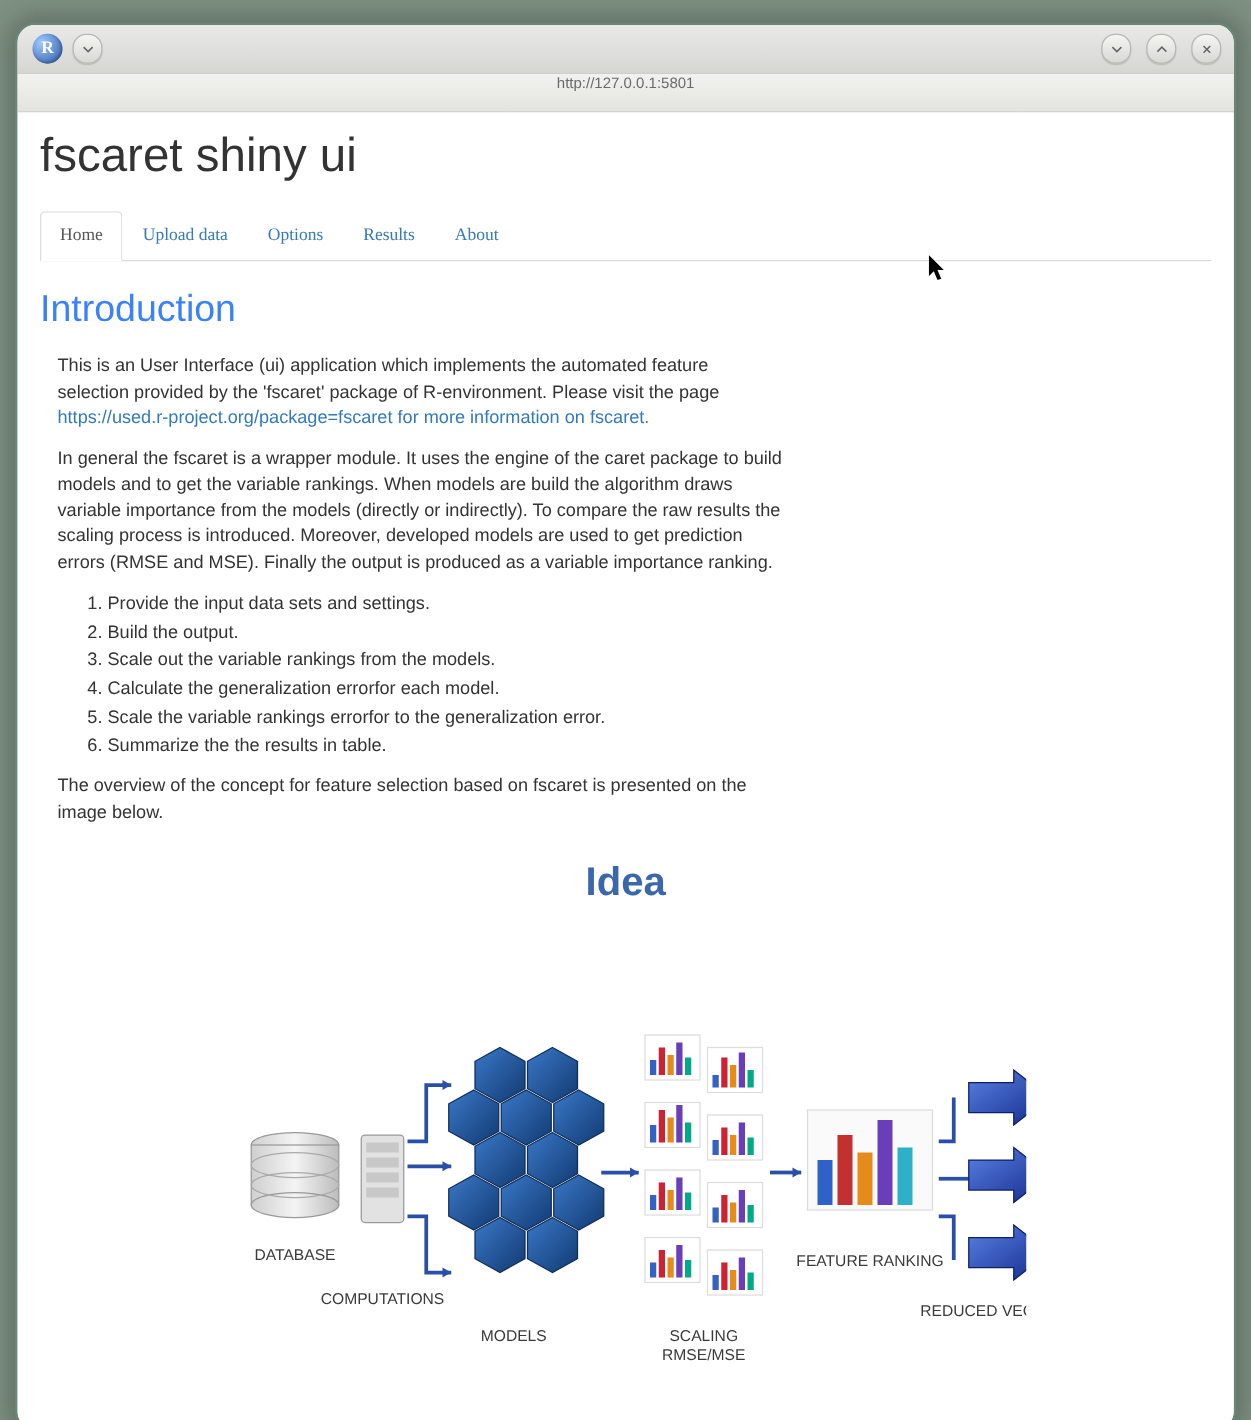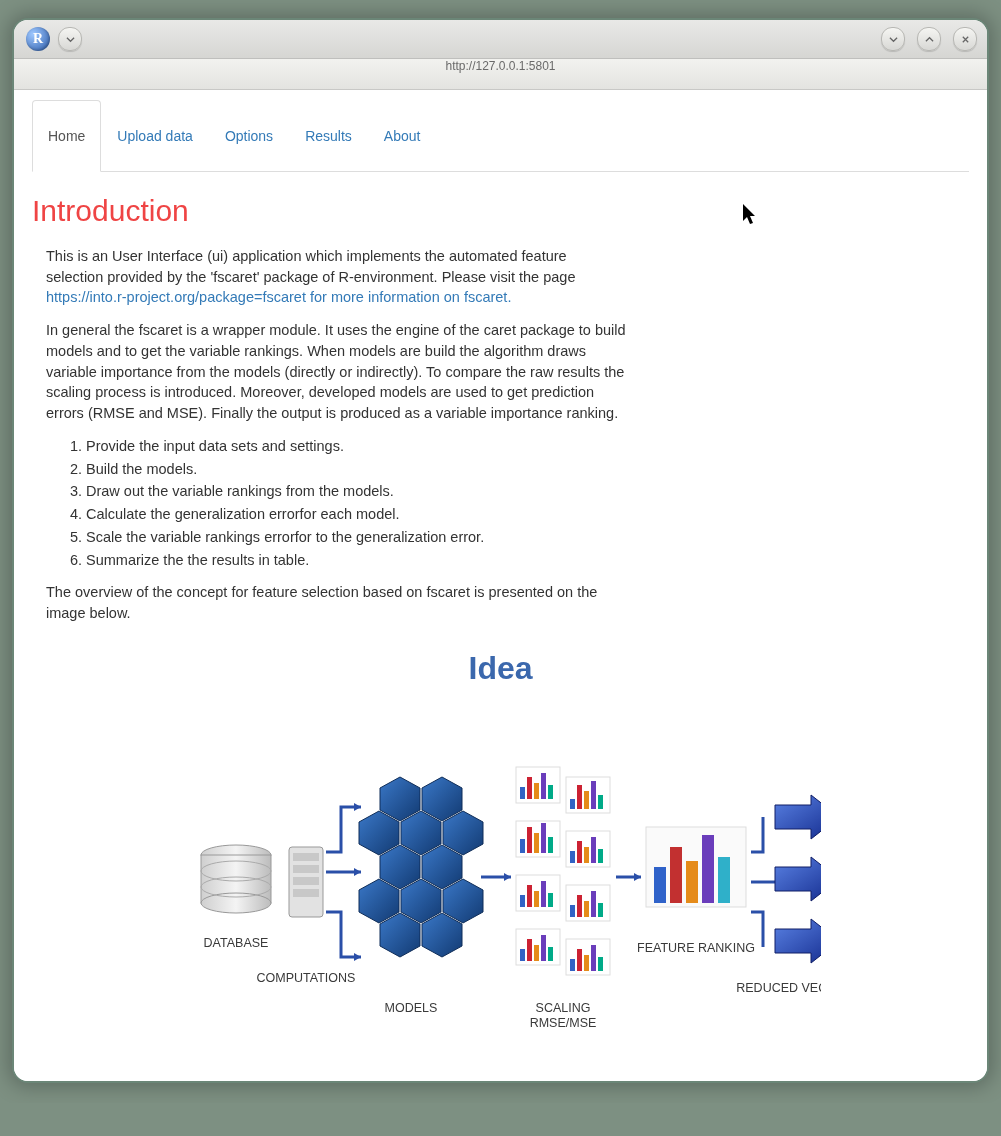--- a/index.html
+++ b/index.html
@@ -15,30 +15,30 @@
 .toolbar .sep{width:1px;height:18px;background:#c3c3c0;}
 .toolbar .openb{display:flex;align-items:flex-start;gap:5px;font-weight:bold;color:#333;}
 .toolbar .openb svg{width:14px;height:14px;fill:#6b6b6b;}
 .toolbar .reload svg{width:14px;height:14px;}
 .toolbar-spacer{flex:1;}
 .toolbar .repub{display:flex;align-items:center;gap:6px;font-weight:normal;color:#333;}
 .toolbar .repub svg{width:15px;height:15px;}
 .page{padding:10px 18px 30px 18px;background:#fff;}
 h1{font-size:38px;font-weight:500;color:#333;margin:4px 0 22px 0;}
 .tabs{border-bottom:1px solid #ddd;display:flex;gap:0;margin-bottom:22px;}
-.tab{padding:27px 15px;font-size:14px;color:#337ab7;cursor:pointer;border:1px solid transparent;border-bottom:none;border-radius:4px 4px 0 0;margin-bottom:-1px;}
+.tab{padding:11px 15px;font-size:14px;color:#337ab7;cursor:pointer;border:1px solid transparent;border-bottom:none;border-radius:4px 4px 0 0;margin-bottom:-1px;font-family:Liberation Serif, serif;}
 .tab.active{color:#555;border-color:#ddd;border-bottom:1px solid #fff;background:#fff;}
-h2{font-size:30px;font-weight:500;color:#ef4444;margin:0 0 18px 0;}
+h2{font-size:30px;font-weight:500;color:#3b82f6;margin:0 0 18px 0;}
 .body{max-width:580px;padding-left:14px;font-size:14.5px;line-height:1.43;color:#333;}
 .body p{margin:0 0 12px 0;}
 .body a{color:#337ab7;text-decoration:none;}
 .body ol{margin:0 0 12px 0;padding-left:40px;}
 .body ol li{margin-bottom:2px;}
 .diagram{margin-top:26px;text-align:center;}
-.diagram-title{font-size:32px;color:#3b68ad;font-weight:600;margin-bottom:20px;}
+.diagram-title{font-size:32px;color:#3b68ad;font-weight:600;margin-bottom:44px;}
 .cursor-arrow{position:absolute;left:729px;top:114px;pointer-events:none;}
 .content-wrap{position:relative;}
 
 .diag-svg{width:640px;height:340px;}
 .dlabel{font-size:12.5px;fill:#3a3a3a;font-family:Arial,Helvetica,sans-serif;}
 </style>
 </head>
 <body>
 
 <div class="outer">
@@ -94,41 +94,42 @@
             <path d="M1 3 L5 7 L9 3" stroke="#555" fill="none" stroke-width="1.4"></path>
           </svg>
     </span>
   </div>
 
   <div class="content-wrap">
    <svg class="cursor-arrow" width="16" height="22" viewBox="0 0 16 22">
           <path d="M0 0 L0 17 L4 13 L7 20 L10 19 L7 12 L12 12 Z" fill="#000"></path>
         </svg>
    <div class="page">
+    <h1>fscaret shiny ui</h1>
 
     <div class="tabs">
       <div class="tab active">Home</div>
       <div class="tab">Upload data</div>
       <div class="tab">Options</div>
       <div class="tab">Results</div>
       <div class="tab">About</div>
     </div>
 
     <h2>Introduction</h2>
 
     <div class="body">
       <p>
         <span>This is an User Interface (ui) application which implements the automated feature selection provided by the 'fscaret' package of R-environment. Please visit the page </span>
-        <a href="#">https://into.r-project.org/package=fscaret for more information on fscaret.</a>
+        <a href="#">https://used.r-project.org/package=fscaret for more information on fscaret.</a>
       </p>
       <p>In general the fscaret is a wrapper module. It uses the engine of the caret package to build models and to get the variable rankings. When models are build the algorithm draws variable importance from the models (directly or indirectly). To compare the raw results the scaling process is introduced. Moreover, developed models are used to get prediction errors (RMSE and MSE). Finally the output is produced as a variable importance ranking.</p>
       <ol>
         <li>Provide the input data sets and settings.</li>
-        <li>Build the models.</li>
-        <li>Draw out the variable rankings from the models.</li>
+        <li>Build the output.</li>
+        <li>Scale out the variable rankings from the models.</li>
         <li>Calculate the generalization errorfor each model.</li>
         <li>Scale the variable rankings errorfor to the generalization error.</li>
         <li>Summarize the the results in table.</li>
       </ol>
       <p>The overview of the concept for feature selection based on fscaret is presented on the image below.</p>
     </div>
 
     <div class="diagram">
       <div class="diagram-title">Idea</div>
       <svg class="diag-svg" viewBox="0 0 640 340">

